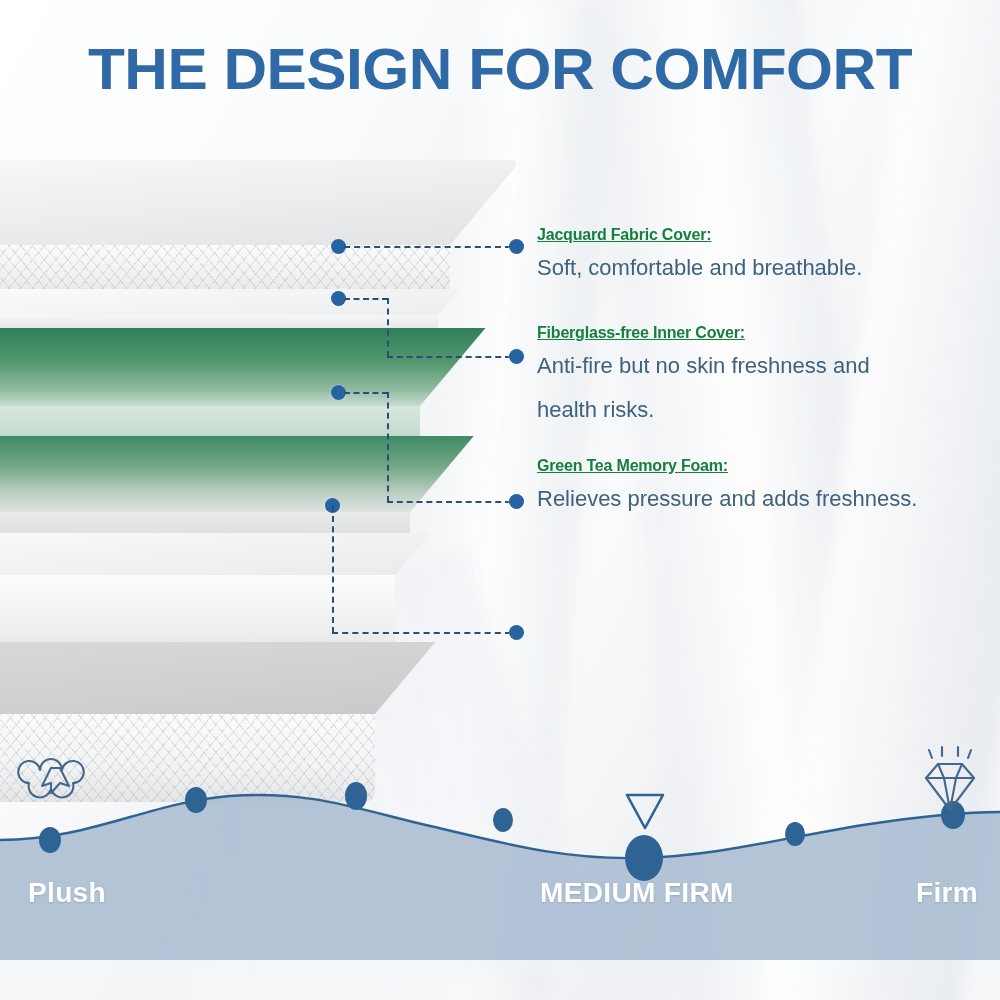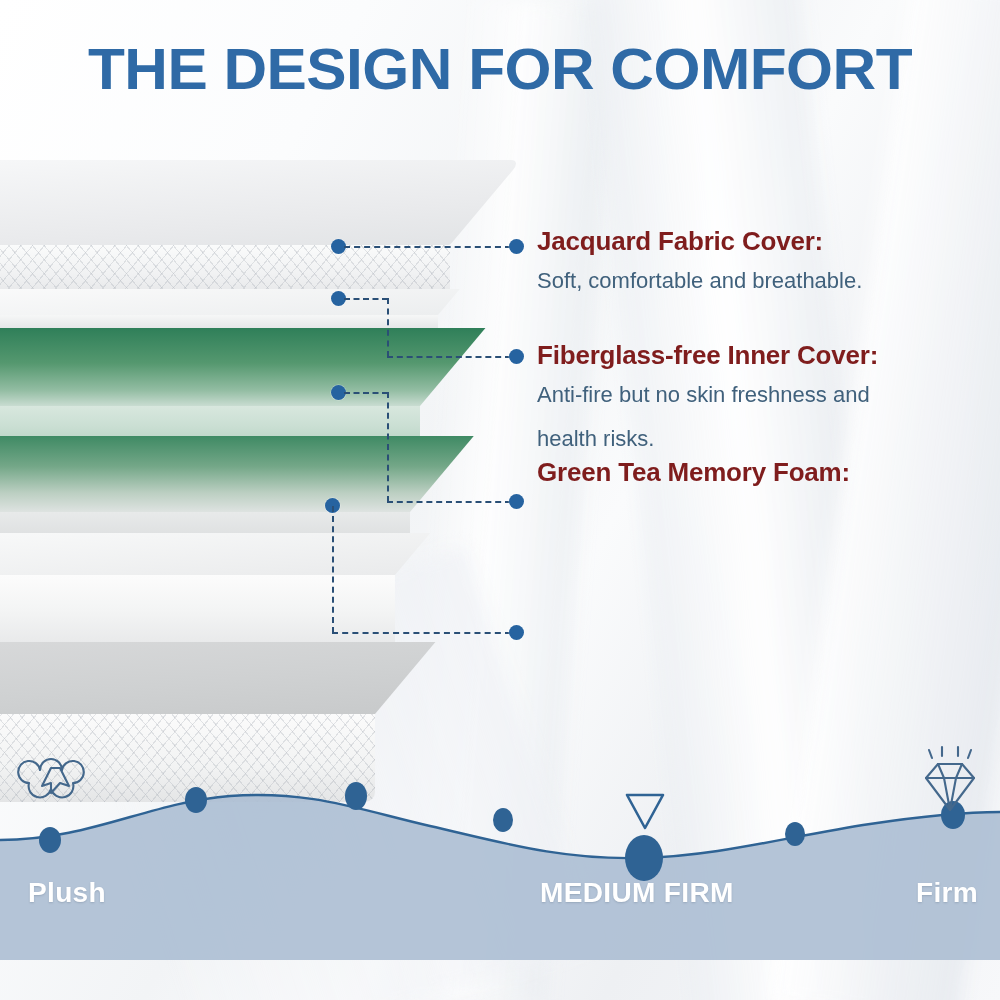--- a/index.html
+++ b/index.html
@@ -74,22 +74,22 @@
   .dot{
     position:absolute; width:15px; height:15px; border-radius:50%;
     background:#2663a0; box-shadow:0 0 0 .5px rgba(255,255,255,.4);
   }
   .lead{ position:absolute; border-top:2px dashed #2a4f76; height:0; }
   .leadv{ position:absolute; border-left:2px dashed #2a4f76; width:0; }
 
   
   .callout{ position:absolute; left:537px; width:450px; }
   .c-head{
-    font-weight:bold; font-size:26px; color:#7f1d1d;
-    letter-spacing:-0.2px; white-space:nowrap;
+    font-weight:bold; font-size:16px; color:#15803d;
+    letter-spacing:-0.2px; white-space:nowrap;text-decoration:underline;
   }
   .c-body{
     font-size:22px; color:#40617c; line-height:1.55; margin-top:7px;
     font-weight:normal;
   }
 
   
   .scale{ position:absolute; left:0; top:740px; width:1000px; height:220px; }
   .scale svg{ position:absolute; left:0; top:0; }
   .sc-label{
@@ -182,28 +182,29 @@
     <div class="leadv" style="left:332px; top:506px; height:127px;"></div>
     <div class="lead" style="left:332px; top:632px; width:179px;"></div>
     <div class="dot" style="left:509px; top:625px;"></div>
   </div>
 
   <div class="callout" style="top:226px;">
     <div class="c-head">Jacquard Fabric Cover:</div>
     <div class="c-body">Soft, comfortable and breathable.</div>
   </div>
 
-  <div class="callout" style="top:340px;">
+  <div class="callout" style="top:324px;">
     <div class="c-head">Fiberglass-free Inner Cover:</div>
     <div class="c-body">Anti-fire but no skin freshness and</div>
     <div class="c-body" style="margin-top:10px;">health risks.</div>
   </div>
 
   <div class="callout" style="top:457px;">
     <div class="c-head">Green Tea Memory Foam:</div>
+    <div class="c-body">Relieves pressure and adds freshness.</div>
   </div>
 
 
   <div class="scale">
 
     <svg width="1000" height="220" viewBox="0 0 1000 220">
 
       <path d="M0,100 C90,100 150,62 230,56 C310,50 360,70 430,86
                C500,102 560,120 640,118 C720,116 790,96 870,84
                C930,75 970,72 1000,72 L1000,220 L0,220 Z" fill="#aebfd4" opacity="0.92"></path>

